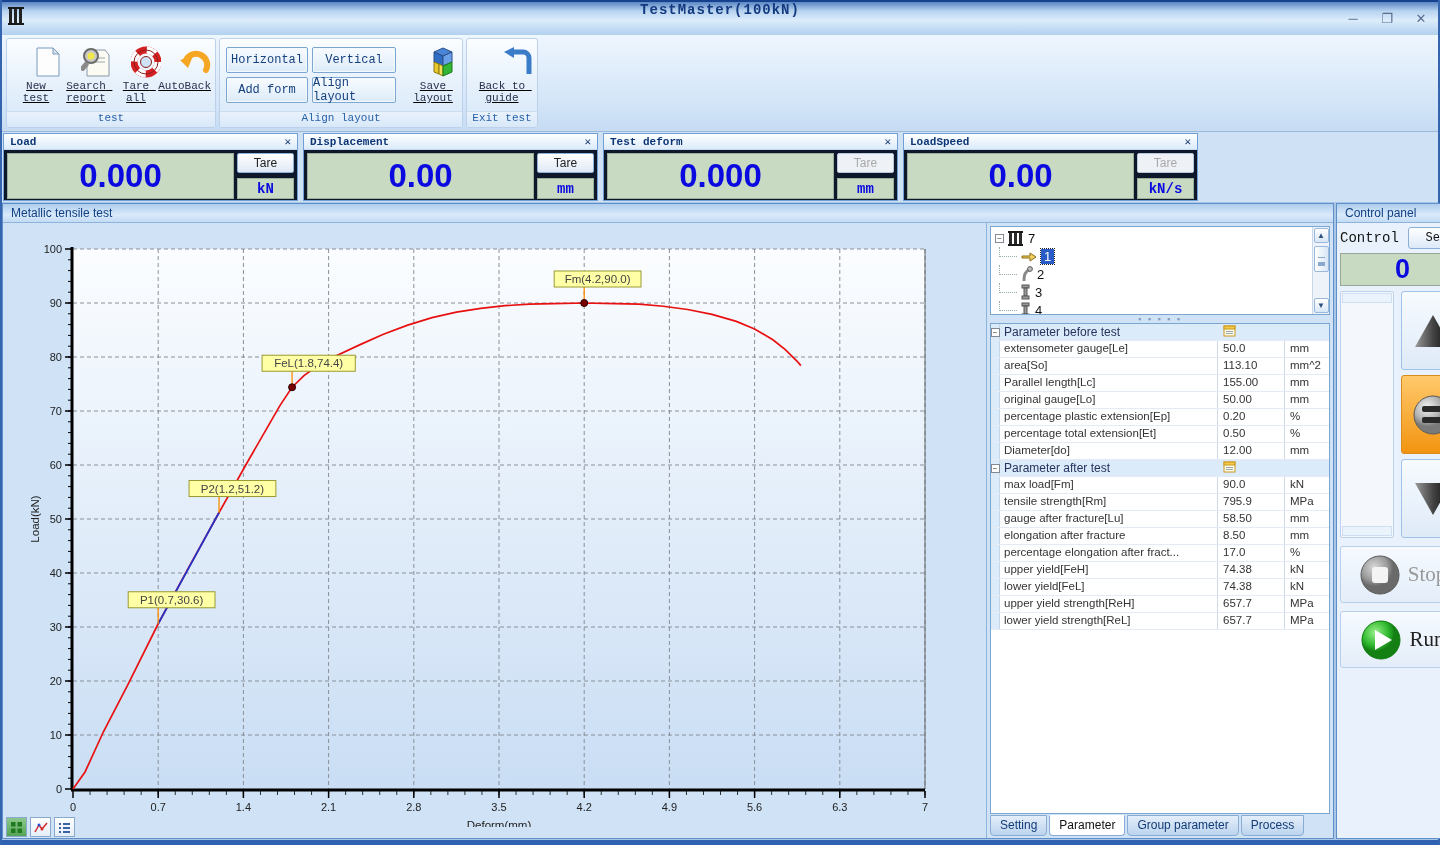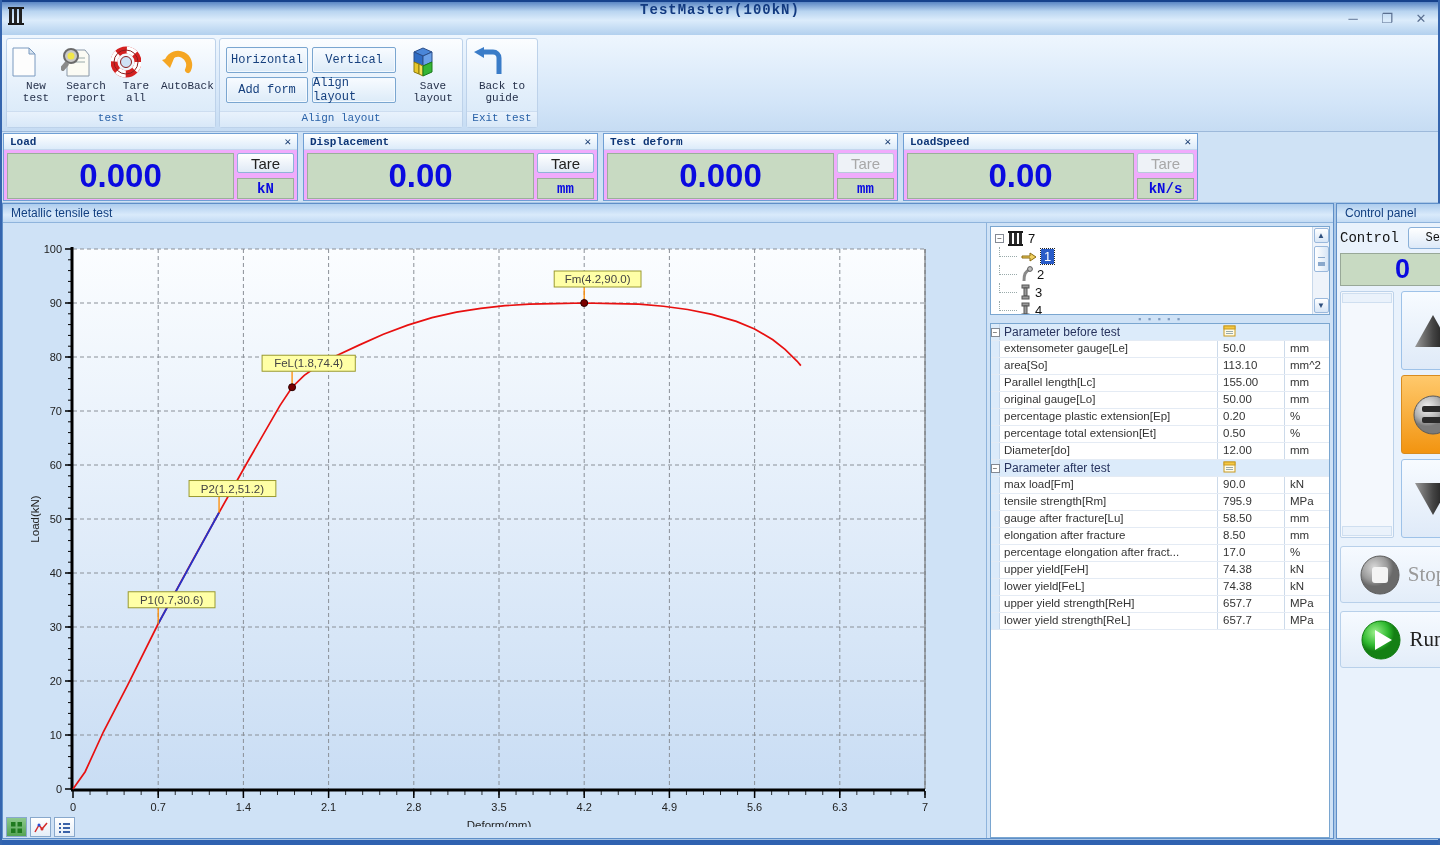--- a/index.html
+++ b/index.html
@@ -18,43 +18,43 @@
   .win-btn { width:18px; height:16px; color:#5a6f90; font-size:13px; font-weight:bold; text-align:center; line-height:16px; cursor:default; }
 
   
   .ribbon { height:97px; flex:none; background:linear-gradient(#eef6fe,#d3e5f8 70%,#c6dcf3);
             border-bottom:1px solid #9db9da; padding:3px 4px; display:flex; gap:3px; }
   .rgroup { border:1px solid #bdd2ea; border-radius:3px; background:linear-gradient(#fbfdff,#e3effb 60%,#d7e8f8);
             display:flex; flex-direction:column; }
   .rgroup-body { flex:1; display:flex; align-items:flex-start; padding:2px 4px; }
   .rgroup-label { height:16px; text-align:center; font-family:"Liberation Mono","DejaVu Sans Mono",monospace;
                   font-size:11px; color:#2a62a8; border-top:1px solid #cdddf0; background:linear-gradient(#e9f2fc,#d8e8f8); }
-  .rbtn { width:50px; display:flex; flex-direction:column; align-items:flex-start; padding-top:3px; cursor:default; }
+  .rbtn { width:50px; display:flex; flex-direction:column; align-items:flex-end; padding-top:3px; cursor:default;text-decoration:underline; }
   .rbtn.wide { width:86px; }
   .rbtn .ric { height:36px; display:flex; align-items:center; justify-content:center; }
   .rbtn .rlbl { font-family:"Liberation Mono","DejaVu Sans Mono",monospace; font-size:11px; line-height:12px;
                 color:#25304a; text-align:center; white-space:pre-wrap; }
   .layout-grid { display:grid; grid-template-columns:82px 84px; grid-auto-rows:26px; gap:4px; margin:6px 4px 0 2px; }
   .boxbtn { border:1px solid #7aa6d0; box-shadow:inset 0 0 0 1px #f4f9fe; background:linear-gradient(#f8fbff,#dcebf8);
             border-radius:2px; font-family:"Liberation Mono","DejaVu Sans Mono",monospace; font-size:12px;
             color:#16407e; display:flex; align-items:center; justify-content:center; cursor:default; }
 
   
   .meters { height:70px; flex:none; background:#cfe2f5; display:flex; gap:5px; padding:1px 0 1px 1px; }
-  .meter { width:295px; flex:none; border:1px solid #6f9fd4; background:#f0abfc; display:flex; flex-direction:column; }
+  .meter { width:295px; flex:none; border:1px solid #6f9fd4; background:#0f172a; display:flex; flex-direction:column; }
   .meter-title { height:16px; flex:none; display:flex; align-items:center; background:linear-gradient(#feffff,#dcebfa);
                  border-bottom:1px solid #c4d8ee; padding:0 6px;
                  font-family:"Liberation Mono","DejaVu Sans Mono",monospace; font-size:11px; font-weight:bold; color:#0d3576; }
   .meter-title .mx { margin-left:auto; color:#1c3f74; font-size:11px; font-weight:bold; cursor:default; }
   .meter-body { flex:1; display:flex; padding:3px; gap:3px; }
   .meter-display { flex:1; background:#c8dac2; border:1px solid #9ab09a; display:flex; align-items:center; justify-content:center;
                    font-size:33px; font-weight:bold; color:#0a0ae0; }
   .meter-side { width:57px; display:flex; flex-direction:column; }
   .tare-btn { height:20px; border:1px solid #8fb2d8; border-radius:2px; background:linear-gradient(#ffffff,#dfe9f5);
-              font-size:15px; color:#222; cursor:default; }
+              font-size:12px; color:#222; cursor:default; }
   .tare-btn.disabled { color:#a8a8a8; border-color:#b8c8dc; background:#eef2f7; }
   .unit-box { height:21px; margin-top:5px; background:#c8dac2; border:1px solid #9ab09a; display:flex; align-items:center;
               justify-content:center; font-family:"Liberation Mono","DejaVu Sans Mono",monospace; font-weight:bold;
               font-size:14px; color:#0a0ae0; }
 
   
   .main { flex:1; display:flex; background:#a9c6e6; padding:1px 0; }
   .mid-panel { width:1332px; flex:none; border:1px solid #5f8fc8; display:flex; flex-direction:column; background:#cfe2f6; }
   .panel-strip { height:19px; flex:none; background:linear-gradient(#aecdee,#d9eafb 60%,#c3dbf4);
                  border-bottom:1px solid #8fb4dc; display:flex; align-items:center; padding:0 8px;
@@ -700,20 +700,26 @@
                 <div class="p-val">657.7</div>
                 <div class="p-unit">MPa</div>
               </div>
               <div class="p-row">
                 <div class="p-gutter"></div>
                 <div class="p-name">lower yield strength[ReL]</div>
                 <div class="p-val">657.7</div>
                 <div class="p-unit">MPa</div>
               </div>
             </div>
+          <div class="tabs" id="tab-strip">
+              <div class="tab">Setting</div>
+              <div class="tab active">Parameter</div>
+              <div class="tab">Group parameter</div>
+              <div class="tab">Process</div>
+            </div>
         </div>
       </div>
     </div>
 
     <div class="ctl-panel">
       <div class="panel-strip">Control panel</div>
       <div class="ctl-body">
         <div class="ctl-row">
           <span class="clbl">Control</span>
           <button class="set-btn">Set</button>

